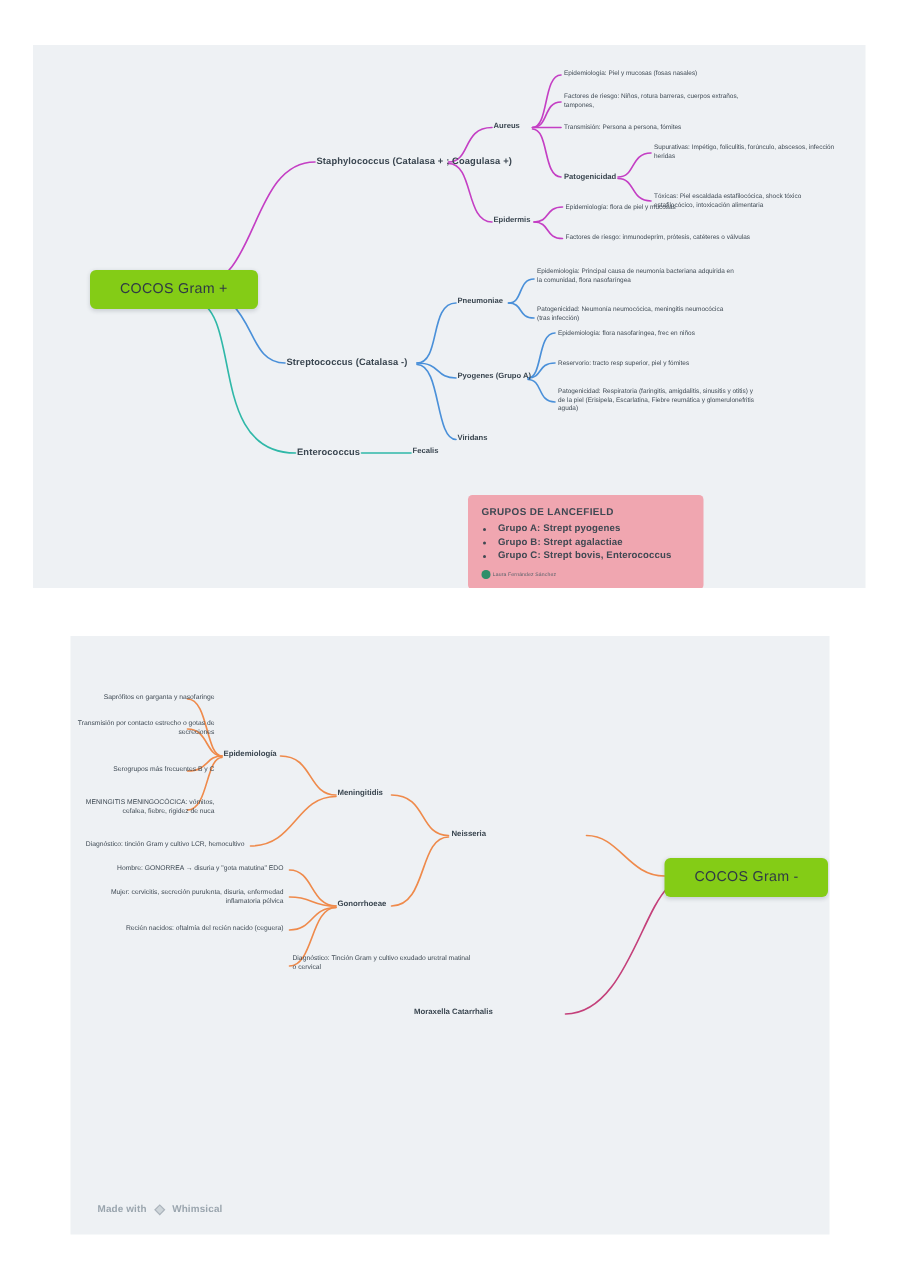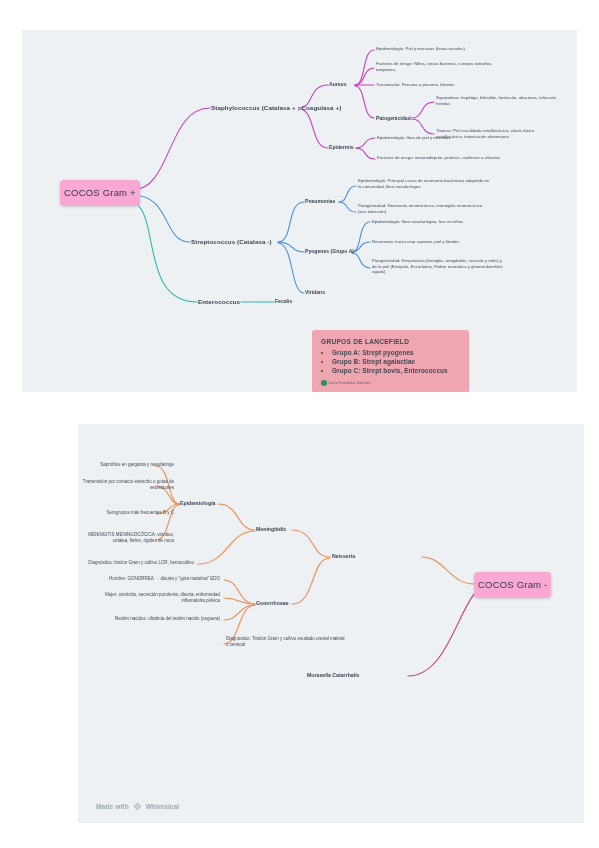--- a/index.html
+++ b/index.html
@@ -1,31 +1,31 @@
 <!DOCTYPE html>
 <html><head>
 <meta charset="utf-8">
 <style>
   html,body{margin:0;padding:0;background:#ffffff;}
   body{width:599px;height:848px;font-family:"Liberation Sans",sans-serif;overflow:hidden;}
   .page{position:relative;width:599px;height:848px;background:#fff;}
 
   .canvas{position:absolute;background:#eef1f4;overflow:hidden;}
   #canvas-top{left:22px;top:30px;width:555px;height:362px;}
-  #canvas-bottom{left:47px;top:424px;width:506px;height:399px;margin-left:31px;}
+  #canvas-bottom{left:47px;top:424px;width:506px;height:399px;}
 
   svg.edges{position:absolute;left:0;top:0;width:100%;height:100%;overflow:visible;pointer-events:none;}
 
   .node{position:absolute;color:#3d4852;line-height:1.28;white-space:pre-line;}
 
   
   .root{
-    background:#f9a8d4;border-radius:4px;
+    background:#84cc16;border-radius:4px;
     box-shadow:0 1px 3px rgba(32,44,60,.18);
-    padding:7px 4px;font-size:9.5px;color:#2f3a45;
+    padding:7px 20px;font-size:9.5px;color:#2f3a45;
     letter-spacing:.2px;white-space:nowrap;
   }
 
   .lvl1{font-size:6.2px;font-weight:600;letter-spacing:.1px;color:#3a4650;white-space:nowrap;}
   .lvl2{font-size:5.1px;font-weight:600;color:#3a4650;white-space:nowrap;}
   .lvl3{font-size:4.3px;font-weight:500;color:#3f4a54;}
   .lvl3.wide{width:132px;}
   .lvl3.wide2{width:122px;}
 
   

